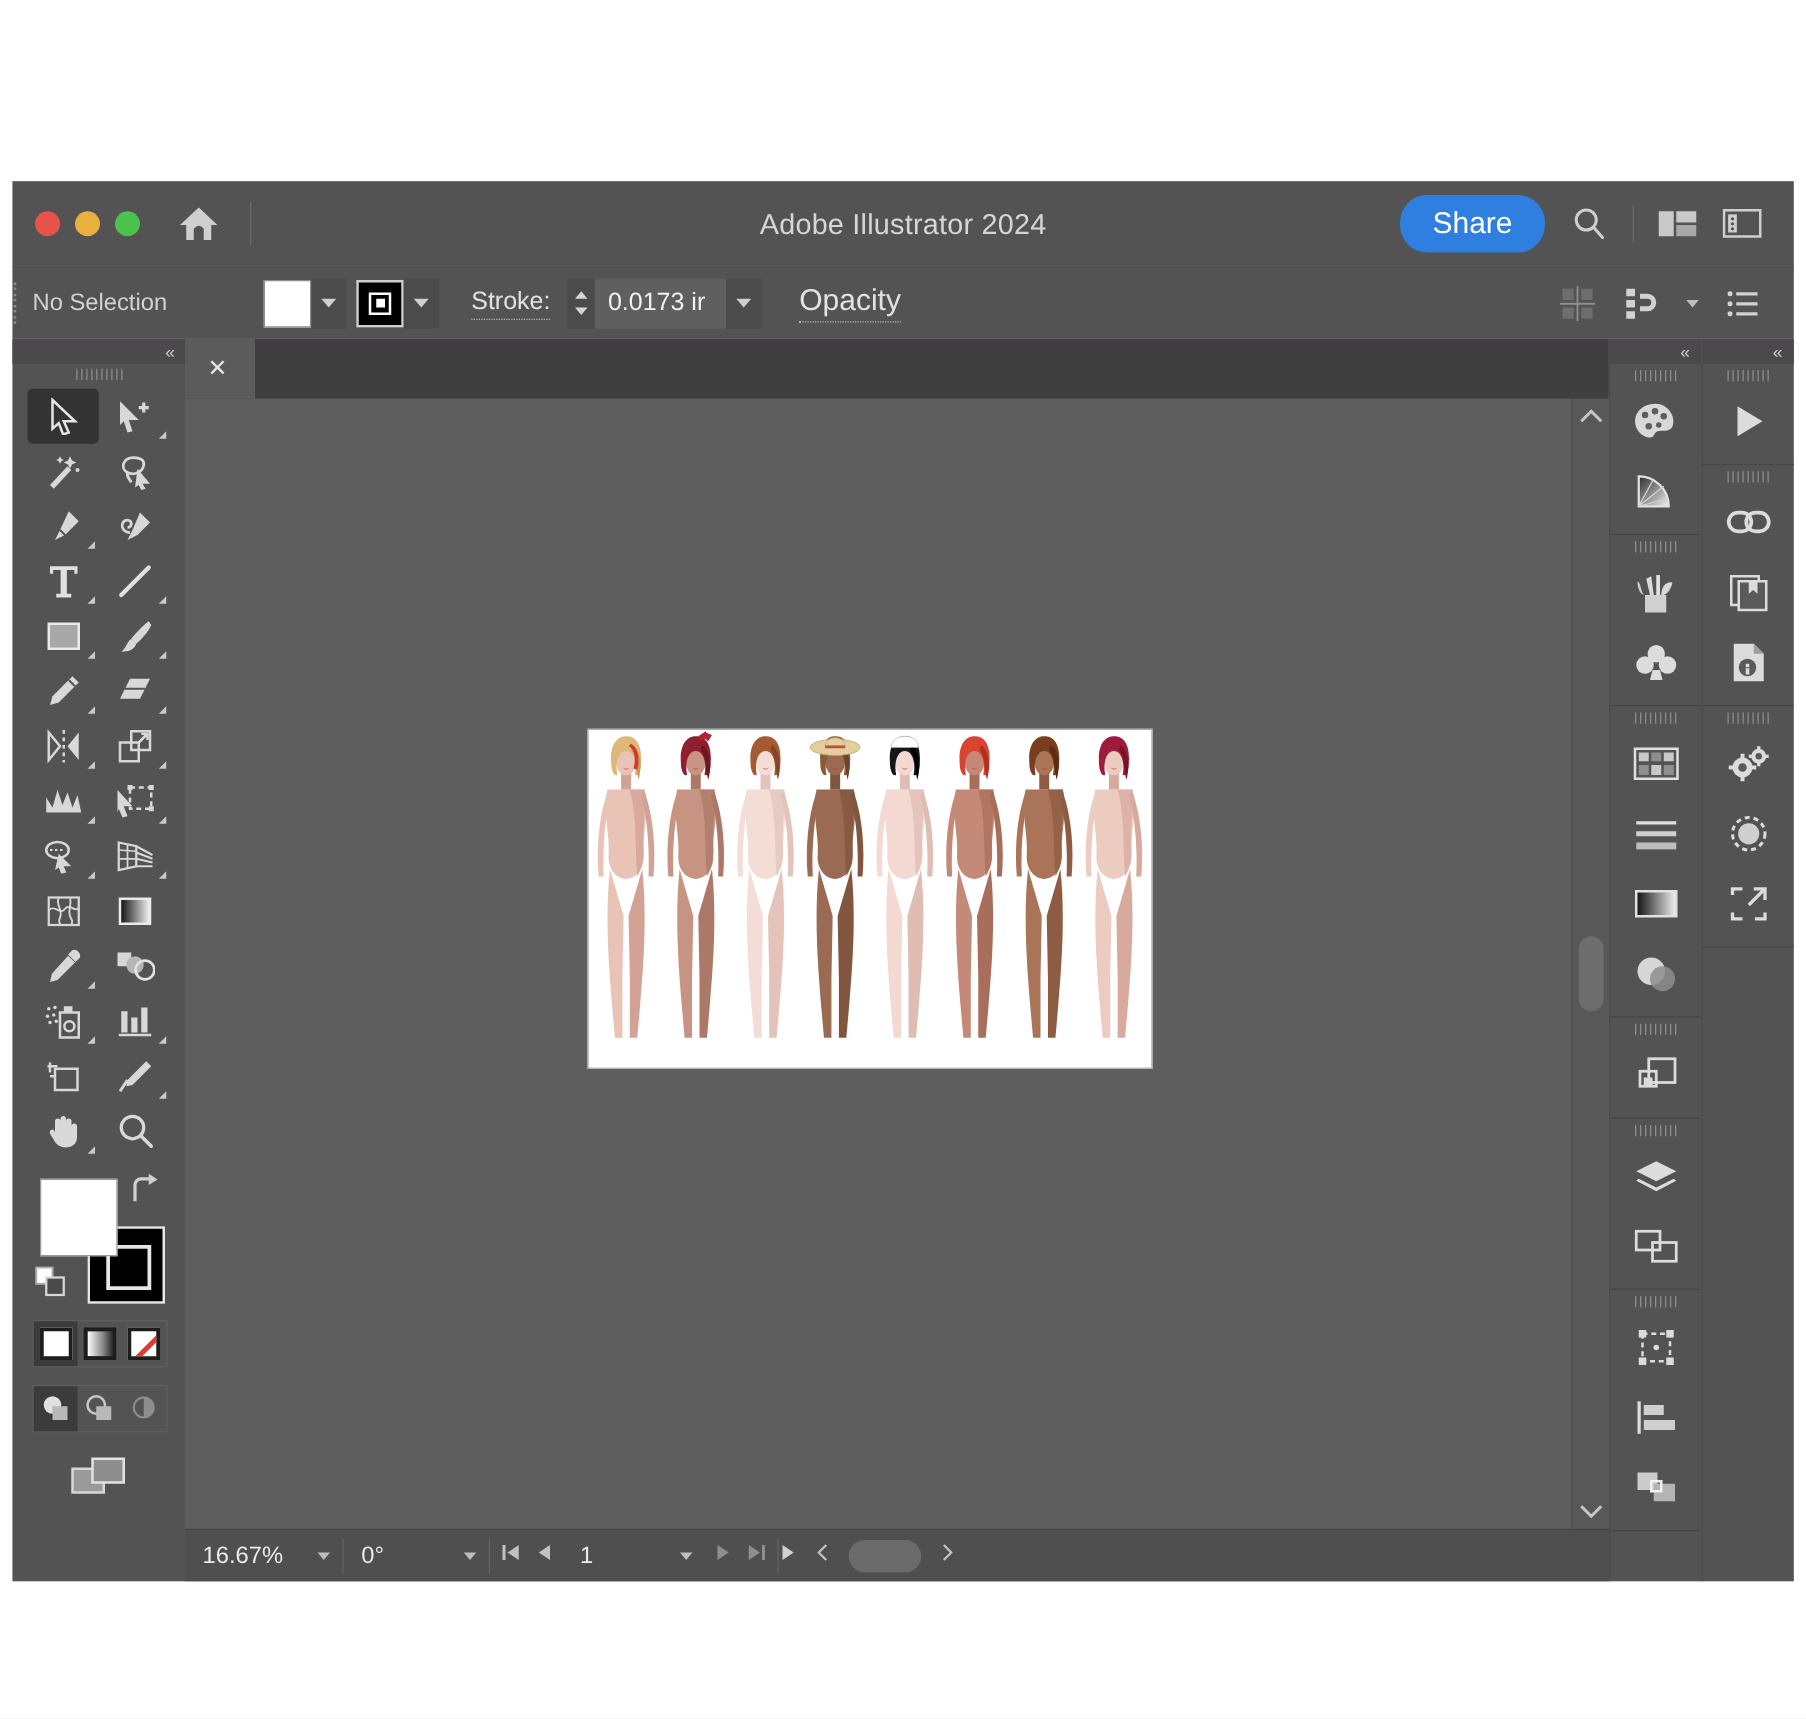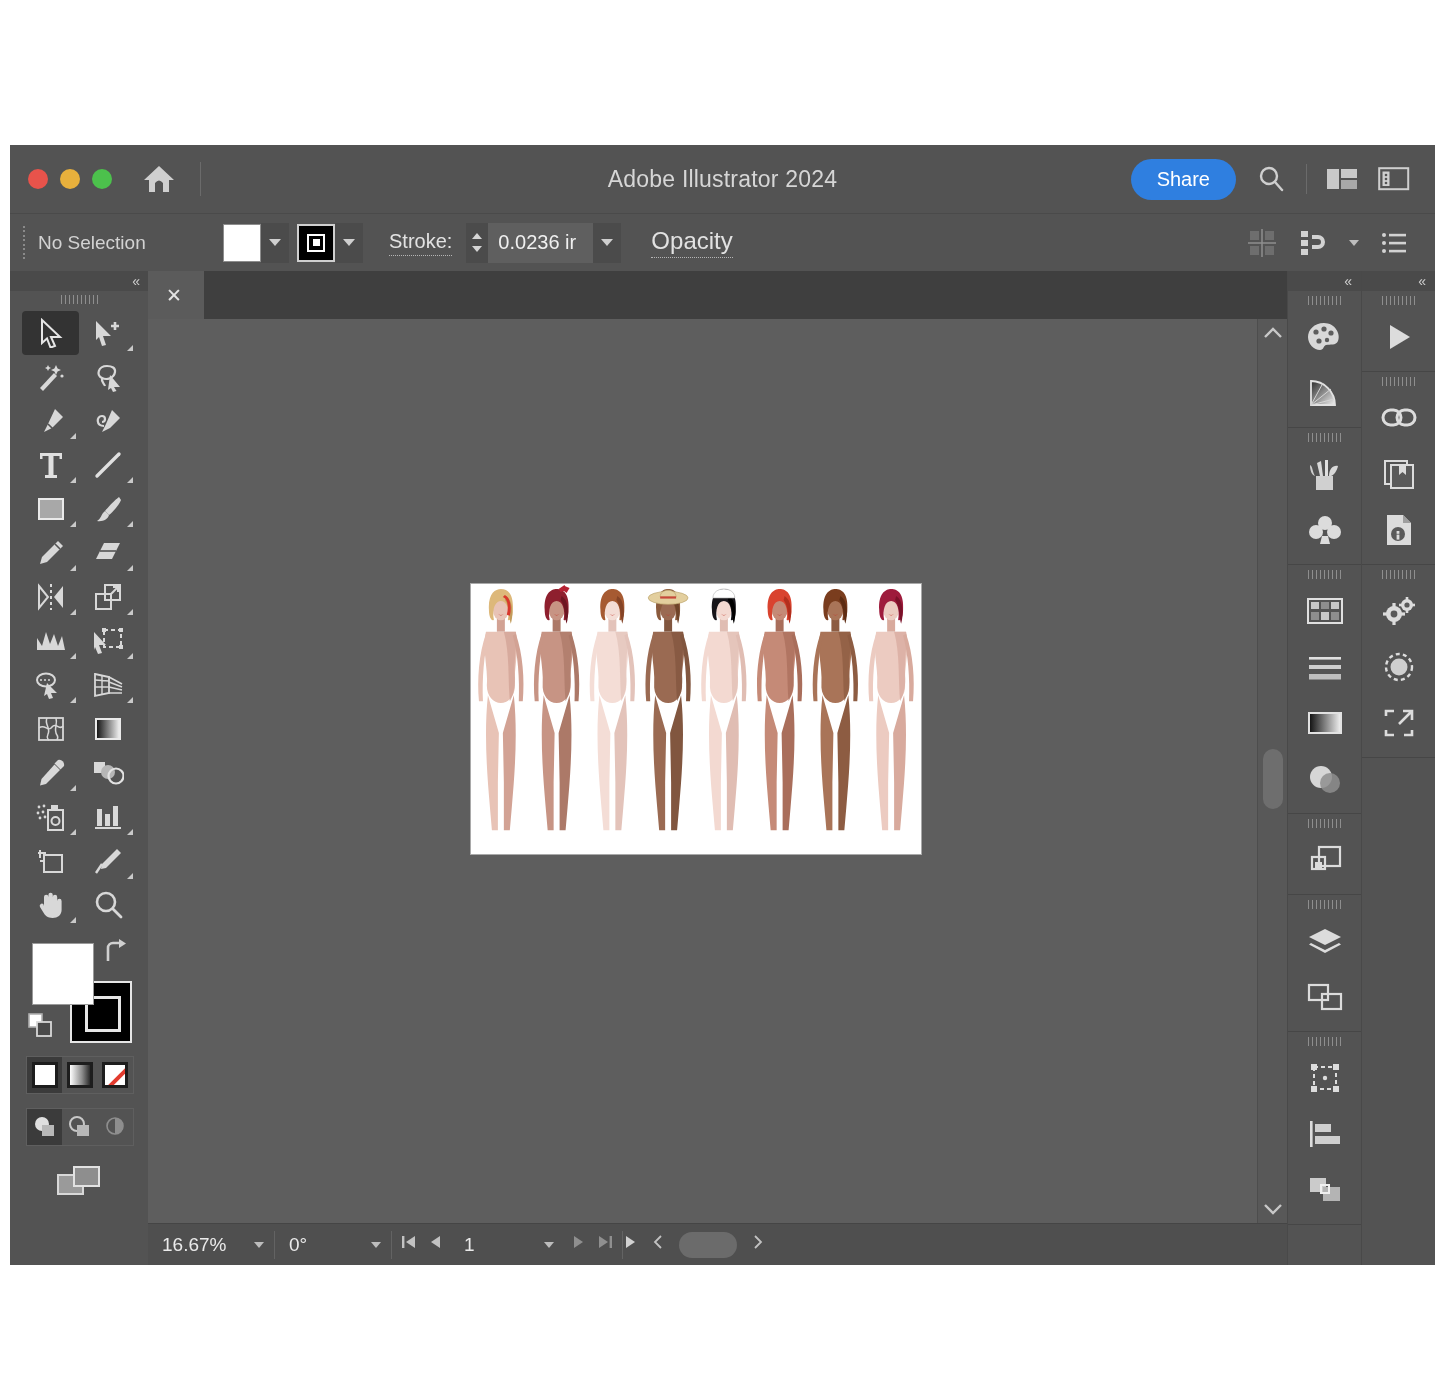--- a/index.html
+++ b/index.html
@@ -33,32 +33,31 @@
   .tb-sep { width: 1px; height: 34px; background: #6b6b6b; margin-left: 24px; }
   .app-title {
     position: absolute; left: 0; right: 0; text-align: center;
     color: #d6d6d6; font-size: 23px; letter-spacing: .2px;
   }
   .tb-right {
     margin-left: auto; display: flex; align-items: center;
     gap: 18px; margin-right: 24px;
   }
   .share-btn {
-    background: #2f7fe0; color: #ffffff; font-size: 20px;
+    background: #2f7fe0; color: #ffffff; font-size: 24px;
     padding: 9px 26px; border-radius: 22px; cursor: pointer;
     font-weight: 500;
   }
   .ic-btn { width: 34px; height: 34px; display:flex; align-items:center; justify-content:center; cursor:pointer; }
   .vsep { width:1px; height:30px; background:#6b6b6b; }
 
   
   .controlbar {
     height: 58px; background: #535353; flex: 0 0 58px;
     display: flex; align-items: center; border-top: 1px solid #4a4a4a;
-    padding-left: 12px;
   }
   .grip { width: 6px; height: 34px; display: flex; flex-direction: column;
           justify-content: space-between; margin-right: 10px; }
   .grip i { display:block; width:2px; height:2px; background:#8a8a8a; margin-left:1px; }
   .no-sel { color: #d2d2d2; font-size: 19px; width: 185px; }
   .sw-group { display: flex; align-items: center; margin-right: 8px; }
   .swatch-box {
     width: 38px; height: 38px; background: #ffffff;
     border: 1px solid #8d8d8d;
   }
@@ -301,21 +300,21 @@
         </div>
     </div>
 
     <div class="stroke-lbl">Stroke:</div>
 
     <div class="sw-group">
       <div class="spin">
         <span class="up"></span>
         <span class="dn"></span>
       </div>
-      <div class="num-field">0.0236 ir</div>
+      <div class="num-field">0.0173 ir</div>
       <div class="dd">
           <span class="chev"></span>
         </div>
     </div>
 
 
 
     <div class="opacity-lbl">Opacity</div>
 
     <div class="cb-right">

